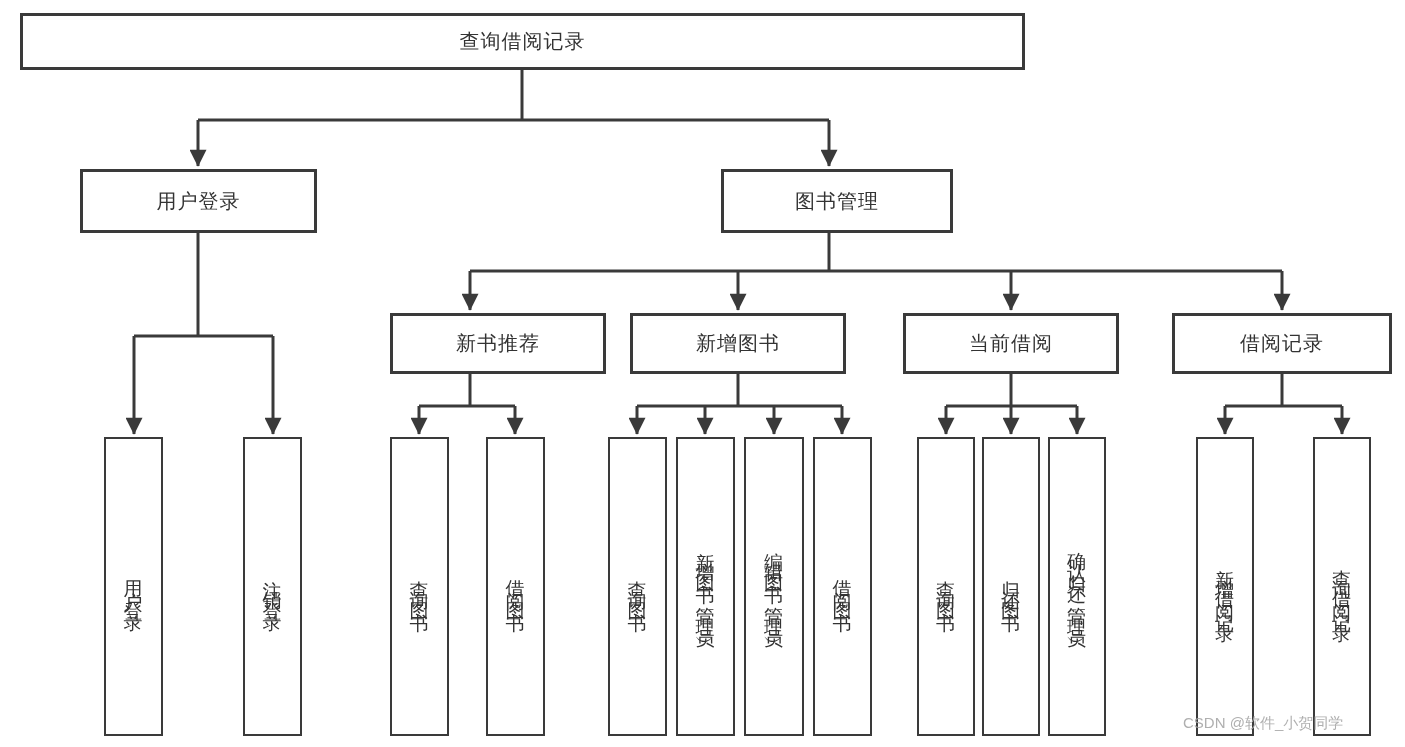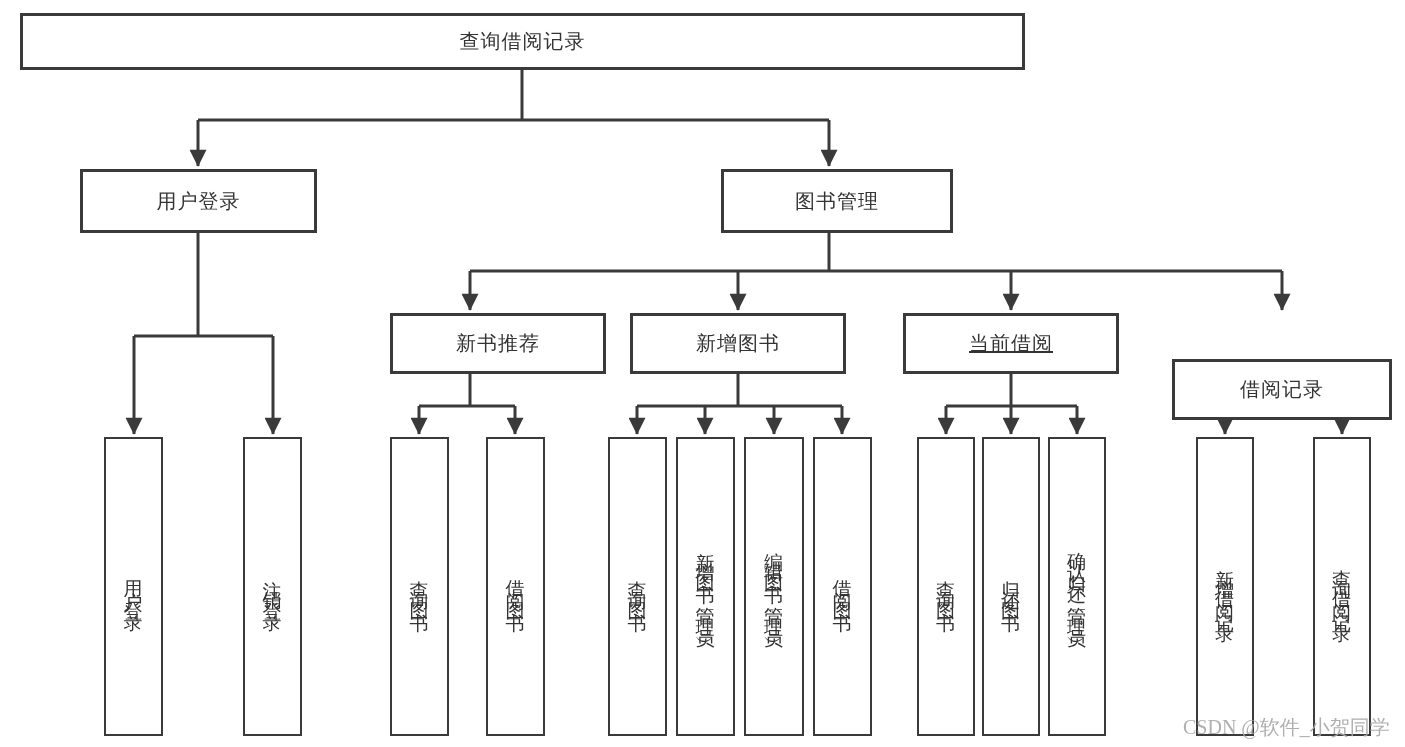--- a/index.html
+++ b/index.html
@@ -50,25 +50,24 @@
     font-size: 19px;
     line-height: 1;
     letter-spacing: 11px;
     color: #333333;
     white-space: nowrap;
   }
   .watermark {
     position: absolute;
     left: 1183px;
     top: 714px;
-    font-size: 20px;
+    font-size: 15px;
     color: rgba(168,168,168,0.92);
     z-index: 5;
     white-space: nowrap;
-    font-family: Liberation Serif, serif;
   }
 </style>
 </head>
 <body>
 
 <div id="canvas">
 
   <svg id="connectors" viewBox="0 0 1405 747" xmlns="http://www.w3.org/2000/svg">
     <defs>
       <marker id="arrow" markerUnits="userSpaceOnUse" markerWidth="26" markerHeight="17" viewBox="0 0 10 10" refX="9.5" refY="5" orient="auto">
@@ -129,24 +128,24 @@
   <div class="h-box" style="left:713px; top:169px; width:232px; height:64px;margin-left:8px;">
     <span>图书管理</span>
   </div>
 
   <div class="h-box" style="left:362px; top:313px; width:216px; height:61px;margin-left:28px;">
     <span>新书推荐</span>
   </div>
   <div class="h-box" style="left:630px; top:313px; width:216px; height:61px;">
     <span>新增图书</span>
   </div>
-  <div class="h-box" style="left:903px; top:313px; width:216px; height:61px;text-decoration:underline;">
+  <div class="h-box" style="left:903px; top:313px; width:216px; height:61px;">
     <span>当前借阅</span>
   </div>
-  <div class="h-box" style="left:1172px; top:313px; width:220px; height:61px;margin-top:46px;">
+  <div class="h-box" style="left:1172px; top:313px; width:220px; height:61px;">
     <span>借阅记录</span>
   </div>
 
   <div class="v-box" style="left:104px; top:437px; width:59px; height:299px;">
     <span class="vtext">用户登录</span>
   </div>
   <div class="v-box" style="left:243px; top:437px; width:59px; height:299px;">
     <span class="vtext">注销登录</span>
   </div>
 

